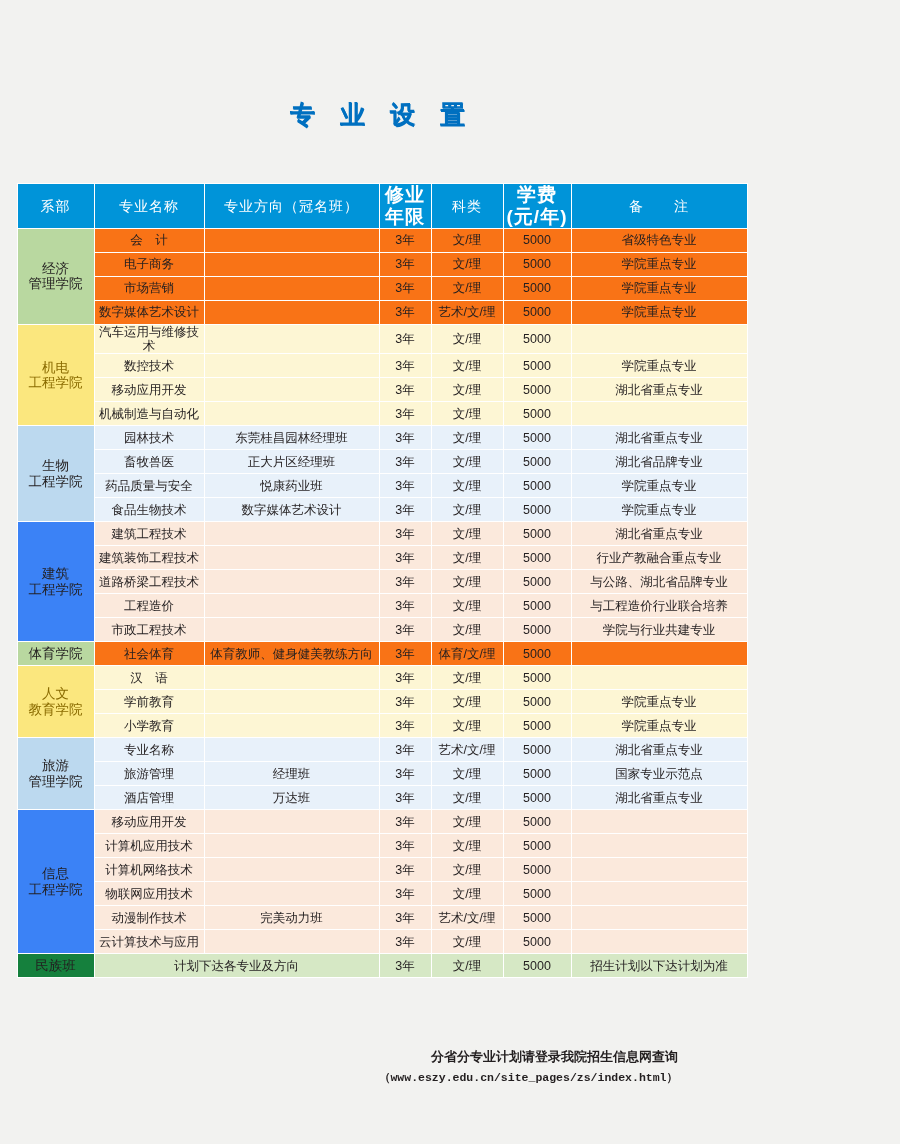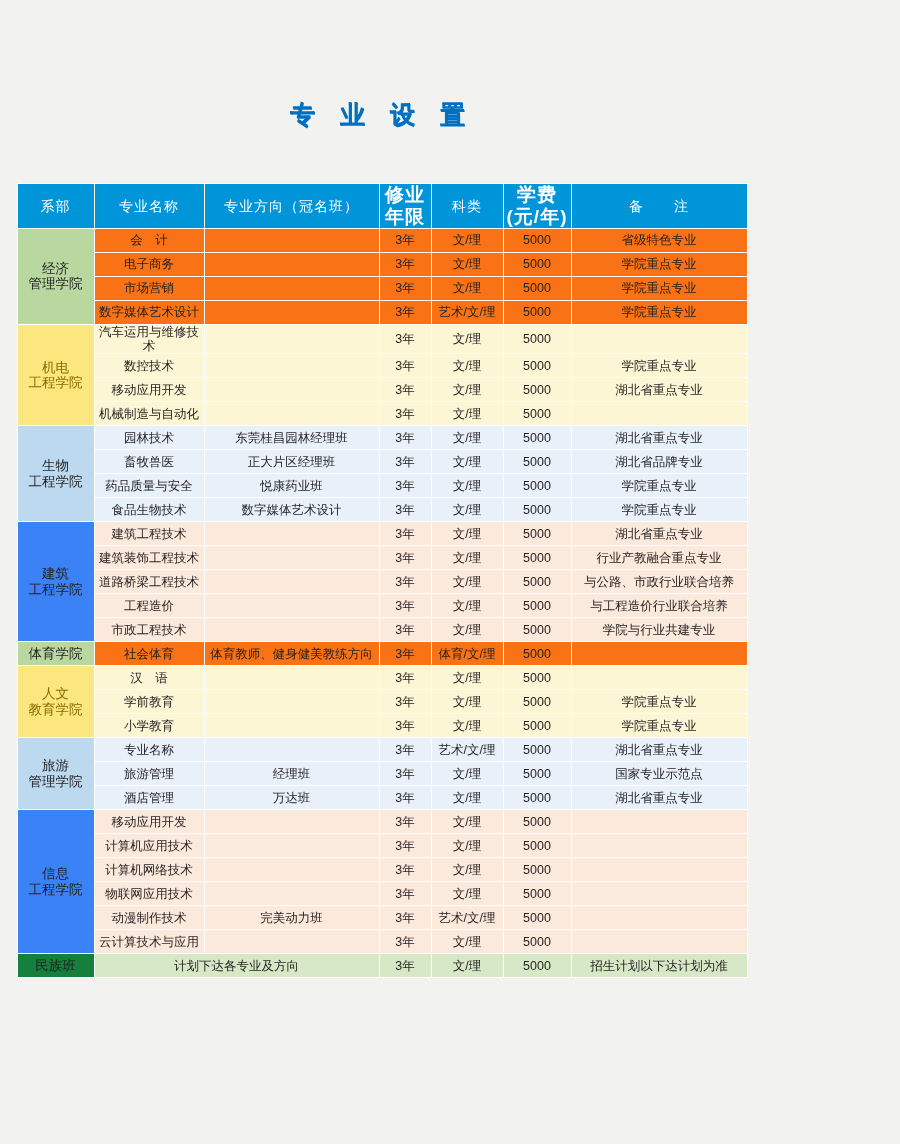--- a/index.html
+++ b/index.html
@@ -266,21 +266,21 @@
           <td>文/理</td>
           <td>5000</td>
           <td>行业产教融合重点专业</td>
         </tr>
         <tr class="row-orange">
           <td>道路桥梁工程技术</td>
           <td></td>
           <td>3年</td>
           <td>文/理</td>
           <td>5000</td>
-          <td>与公路、市政行业联合培养</td>
+          <td>与公路、湖北省品牌专业</td>
         </tr>
         <tr class="row-orange">
           <td>工程造价</td>
           <td></td>
           <td>3年</td>
           <td>文/理</td>
           <td>5000</td>
           <td>与工程造价行业联合培养</td>
         </tr>
         <tr class="row-orange">
@@ -416,14 +416,18 @@
           </td>
           <td colspan="2">计划下达各专业及方向</td>
           <td>3年</td>
           <td>文/理</td>
           <td>5000</td>
           <td>招生计划以下达计划为准</td>
         </tr>
       </tbody>
   </table>
 
+  <div id="footer">
+    <div>分省分专业计划请登录我院招生信息网查询</div>
+    <div class="url">（www.eszy.edu.cn/site_pages/zs/index.html）</div>
+  </div>
 
 </div>
 
 </body></html>

